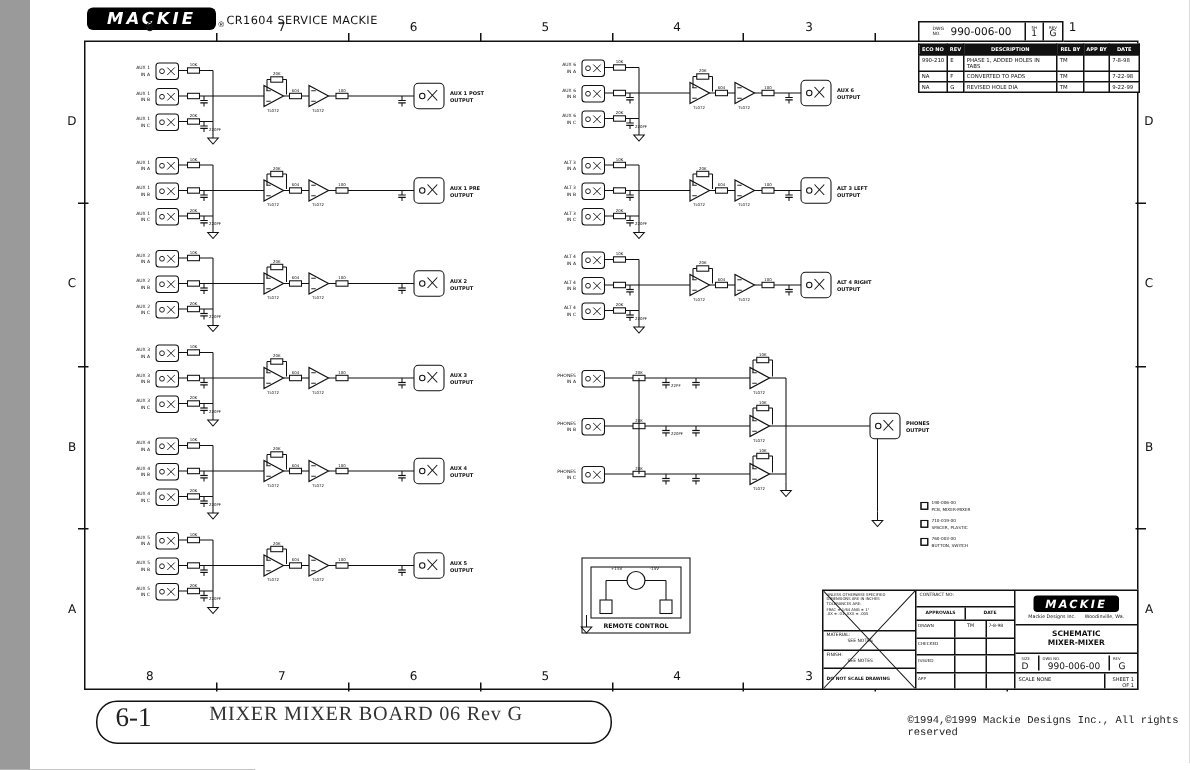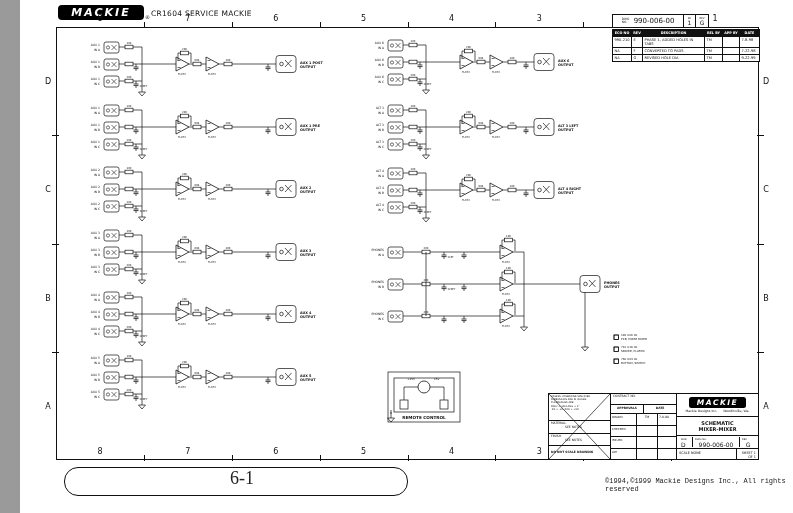--- a/index.html
+++ b/index.html
@@ -69,21 +69,21 @@
   .nr-dwg{flex:1;text-align:center;}
   .nr-rev{width:16px;text-align:center;}
   .nr-lab{font-size:2.5px;line-height:3px;text-align:left;}
   .nr-val{font-size:6px;line-height:7px;}
   .tb-scalerow{height:10px;display:flex;border-bottom:none;}
   .tb-scalerow>div{font-size:3.4px;padding:1.5px 2px;}
   .sc-left{width:60px;border-right:1px solid #111;}
   .sc-right{flex:1;text-align:right;}
   
   .foot-oval{position:absolute;left:44px;top:467px;width:342px;height:27px;border:1.6px solid #111;
-             border-radius:14px;display:flex;align-items:center;flex-direction:column;}
+             border-radius:14px;display:flex;align-items:flex-start;}
   .foot-num{font-family:"Liberation Serif",serif;font-size:18px;margin-left:12px;color:#222;}
   .foot-title{flex:1;text-align:center;font-family:"Liberation Serif",serif;font-size:13.5px;color:#333;
               letter-spacing:0.5px;margin-right:20px;}
   .copyright{position:absolute;left:585px;top:477px;font-family:Liberation Mono, monospace;font-size:7px;color:#222;}
 </style>
 </head>
 <body>
 
 <div class="page">
 
@@ -1397,16 +1397,17 @@
           <span>SCALE</span>
           <span>NONE</span>
         </div>
         <div class="sc-right">SHEET 1 OF 1</div>
       </div>
     </div>
   </div>
 
   <div class="foot-oval">
     <div class="foot-num">6-1</div>
+    <div class="foot-title">MIXER MIXER BOARD 06 Rev G</div>
   </div>
   <div class="copyright">©1994,©1999 Mackie Designs Inc., All rights reserved</div>
 
 </div>
 
 </body></html>

